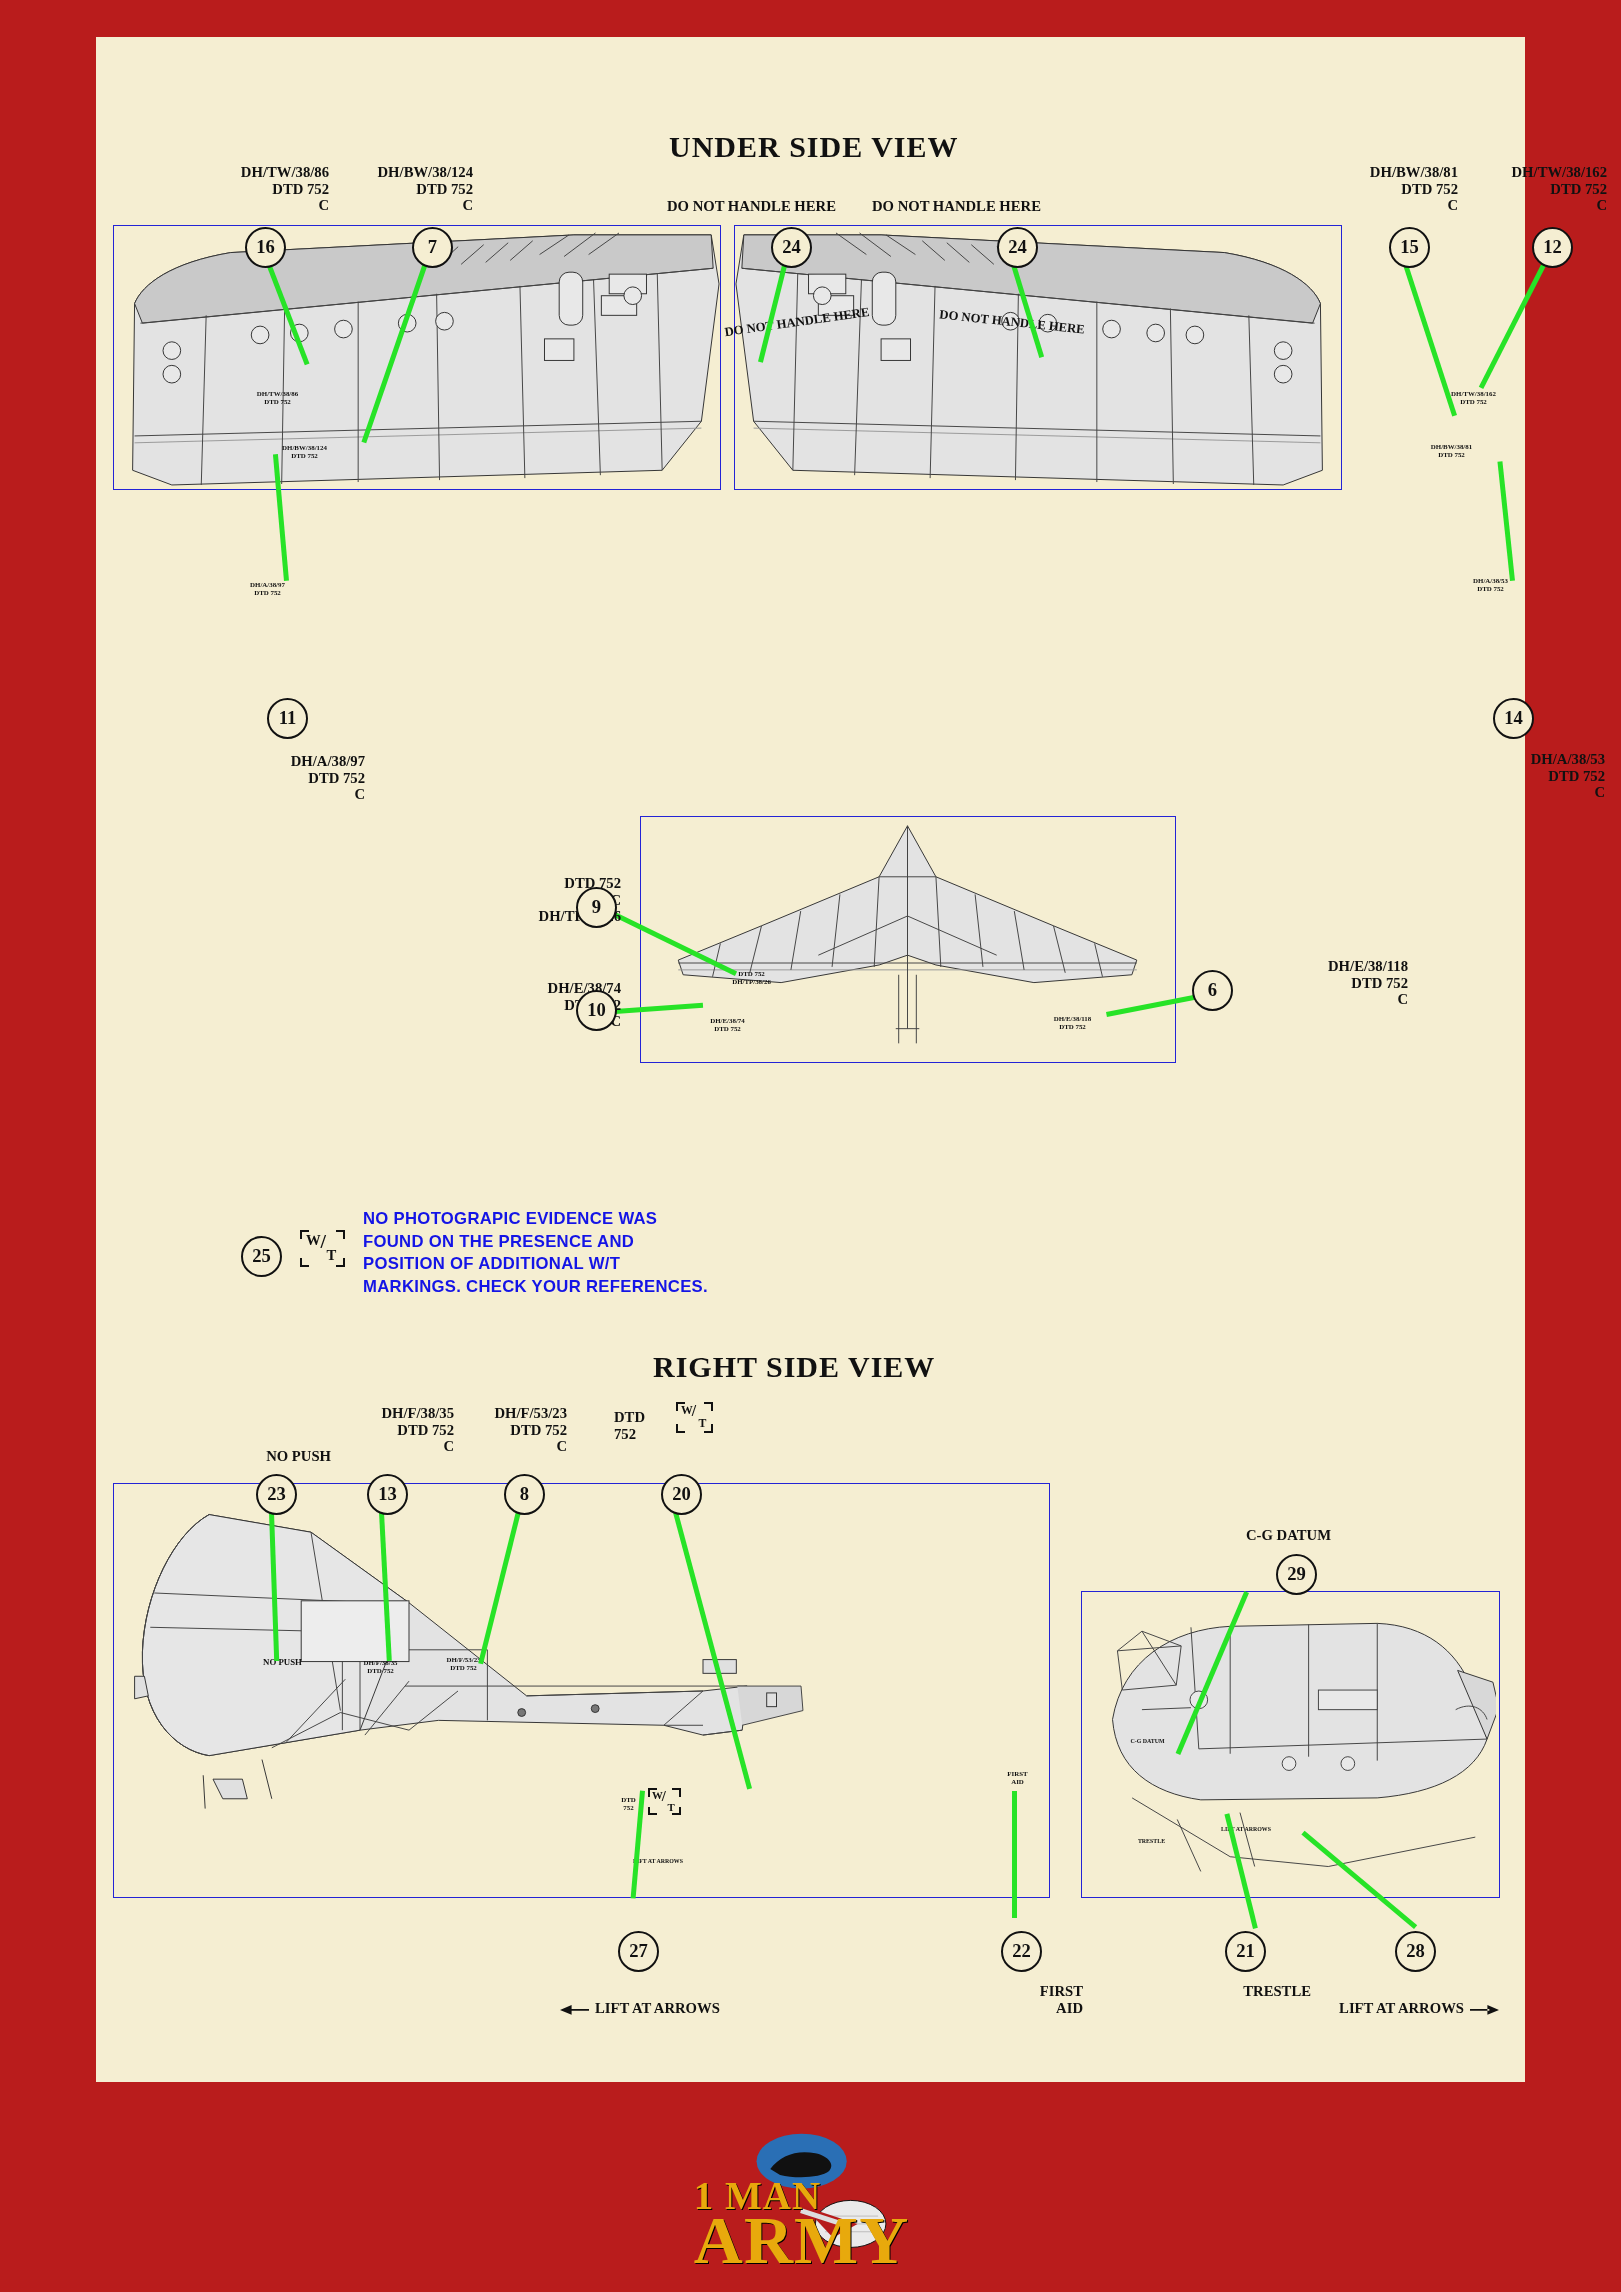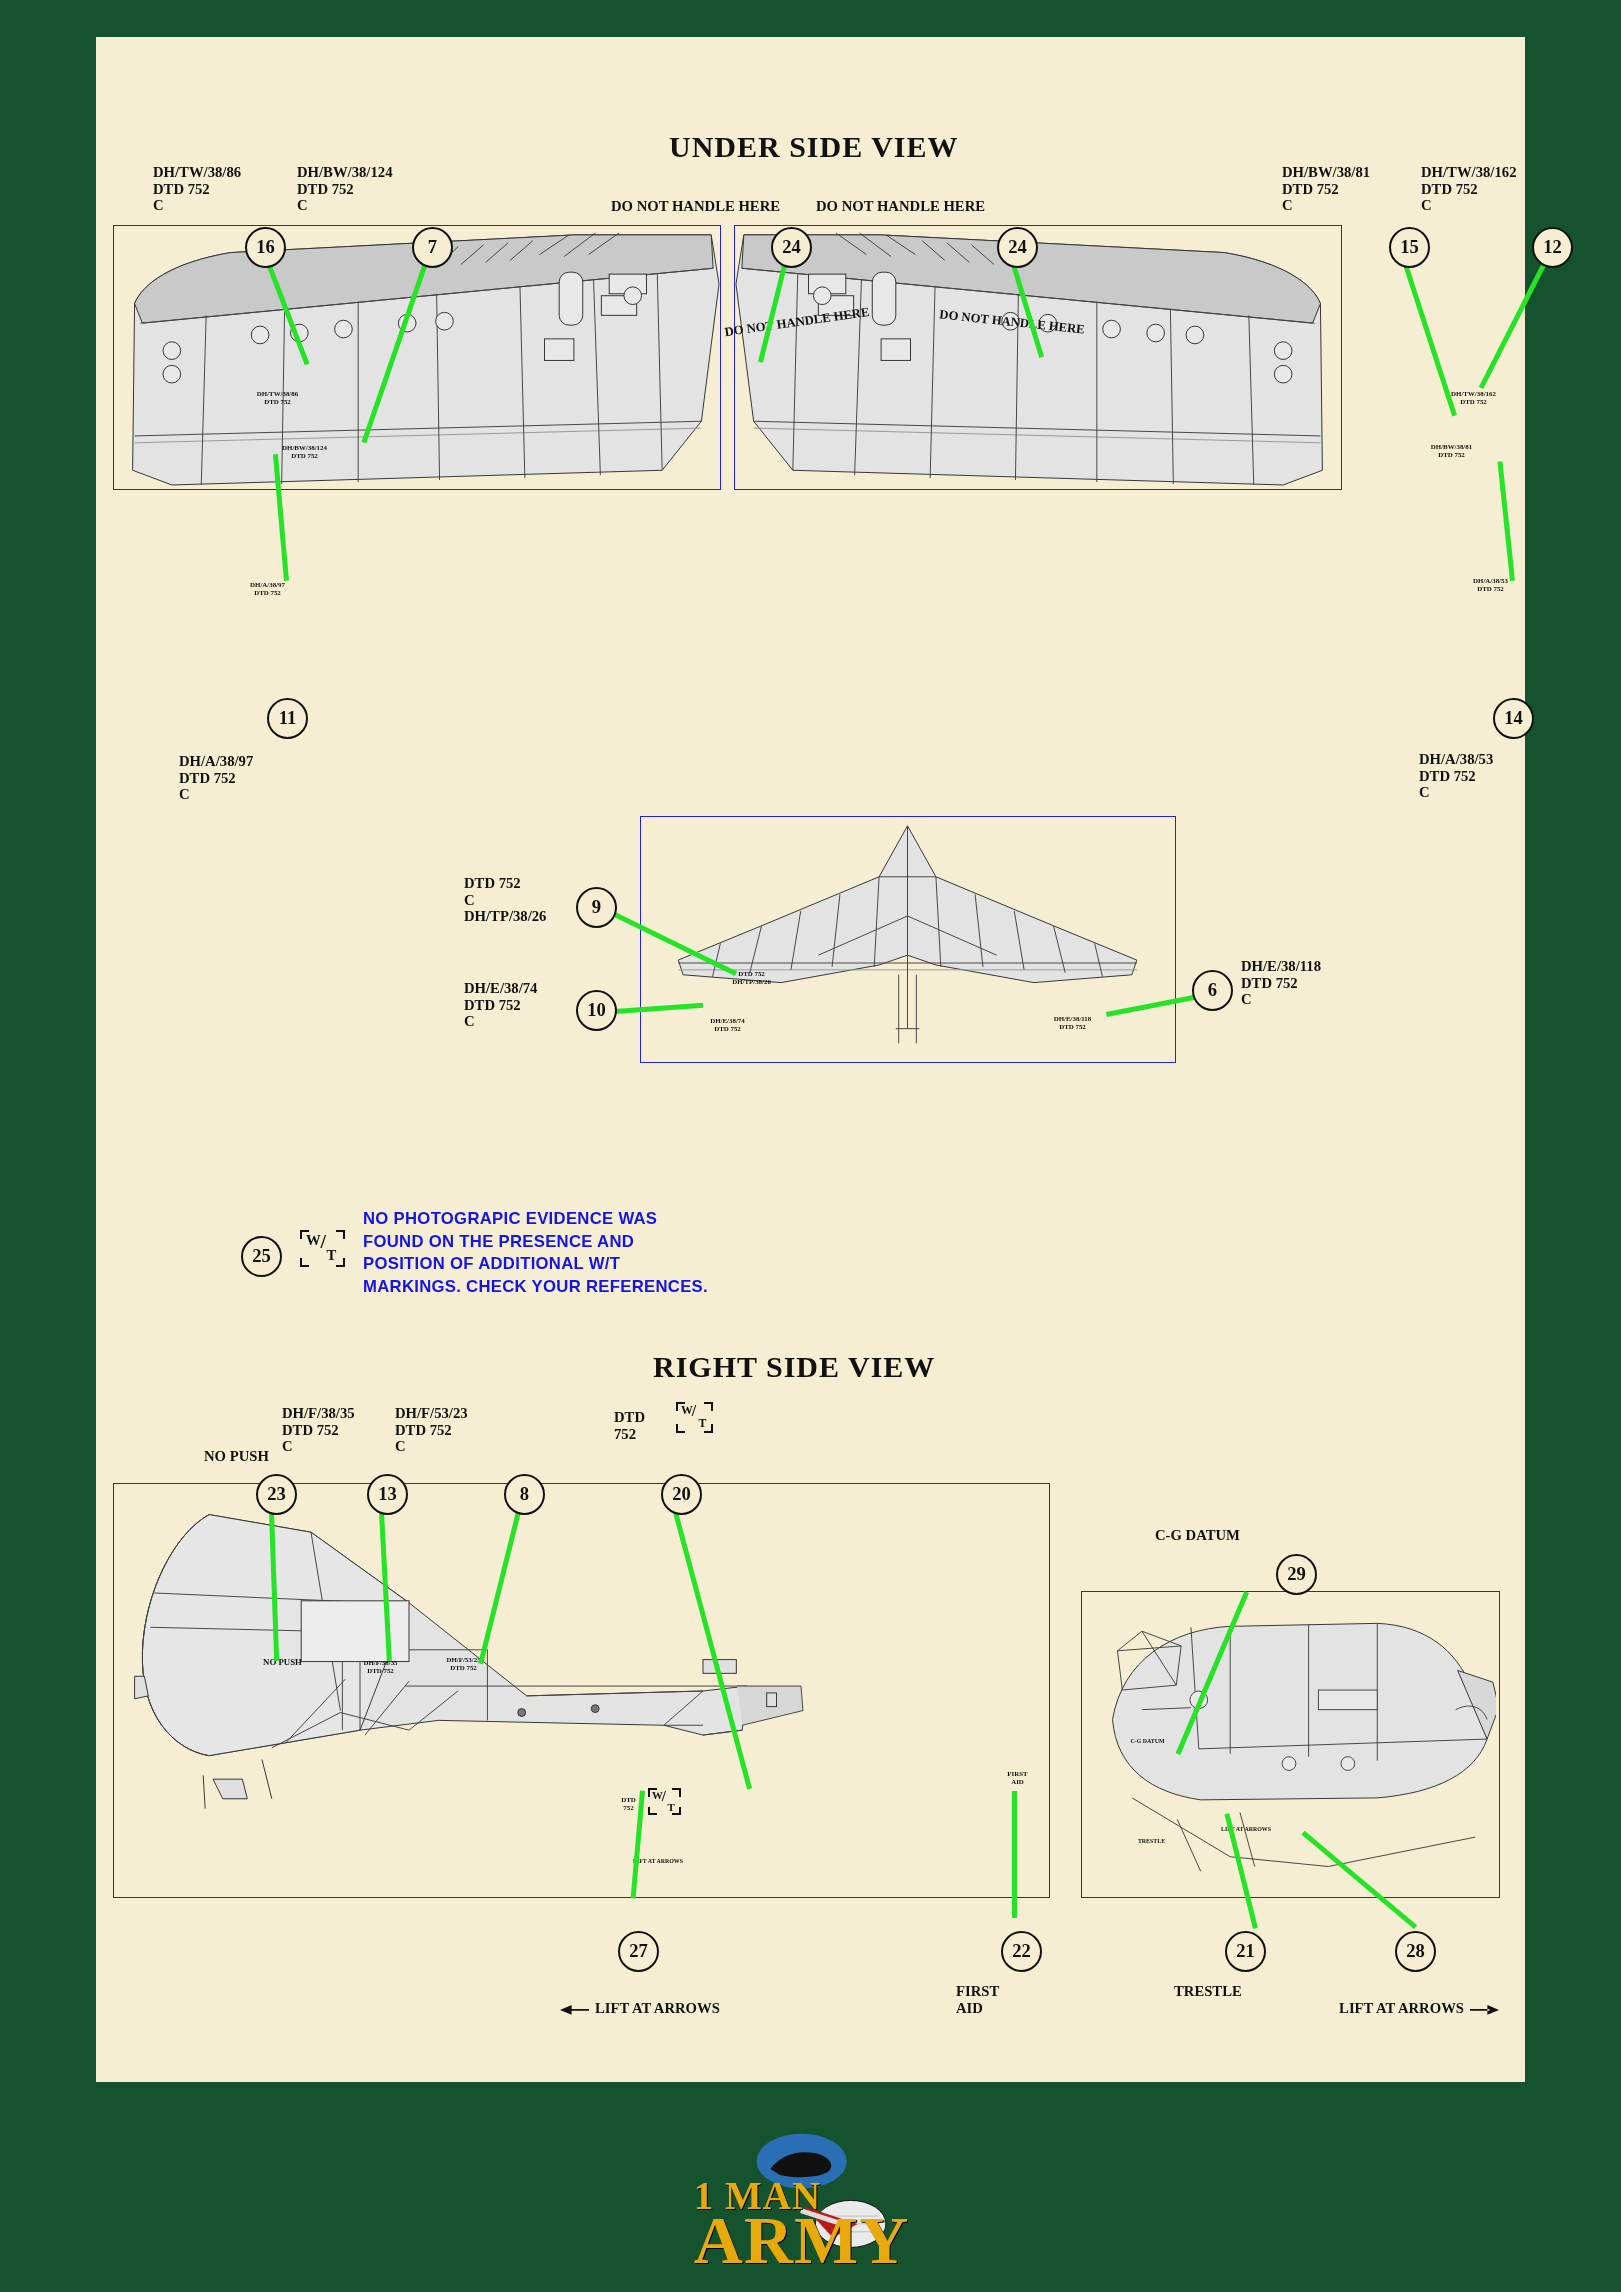--- a/index.html
+++ b/index.html
@@ -1,21 +1,21 @@
 <!DOCTYPE html>
 <html><head>
 <meta charset="utf-8">
 <style>
   html,body{margin:0;padding:0;background:#000;}
   body{width:1621px;height:2293px;font-family:"Liberation Serif",serif;}
-  #page{position:relative;width:1621px;height:2293px;background:#14532d;overflow:hidden;}
+  #page{position:relative;width:1621px;height:2293px;background:#b91c1c;overflow:hidden;}
   #sheet{position:absolute;left:96px;top:37px;width:1429px;height:2045px;background:#f5eed2;}
   .ttl{position:absolute;font-family:"Liberation Serif",serif;font-weight:bold;color:#111;letter-spacing:1px;}
   .hdr{font-size:30px;}
-  .cal{position:absolute;font-family:"Liberation Serif",serif;font-weight:bold;color:#111;font-size:14.7px;line-height:16.7px;text-align:left;white-space:pre-line;}
+  .cal{position:absolute;font-family:"Liberation Serif",serif;font-weight:bold;color:#111;font-size:14.7px;line-height:16.7px;text-align:right;white-space:pre-line;}
   .circ{position:absolute;width:37px;height:37px;border:2px solid #111;border-radius:50%;background:#f5eed2;color:#111;font-family:"Liberation Serif",serif;font-weight:bold;font-size:18.6px;line-height:35px;text-align:center;}
   .frame{position:absolute;border:1.5px solid #2323d6;background:transparent;}
   .lead{position:absolute;background:#27e327;transform-origin:0 0;height:4.9px;}
   .stencil{position:absolute;font-family:"Liberation Serif",serif;font-weight:bold;color:#111;font-size:6.9px;line-height:7.8px;text-align:center;white-space:pre-line;}
   .handle{position:absolute;font-family:"Liberation Serif",serif;font-weight:bold;color:#111;font-size:15.7px;}
   .note{position:absolute;color:#1414e6;font-family:"Liberation Sans",sans-serif;font-weight:bold;font-size:16.7px;line-height:22.5px;letter-spacing:0.3px;white-space:pre-line;}
   .wtbox{position:absolute;width:45px;height:37px;}
   .wtbox i{position:absolute;background:#111;}
   .wt-l1{left:0;top:0;width:2px;height:8.8px;}
   .wt-l2{left:0;top:0;width:8.8px;height:2px;}

